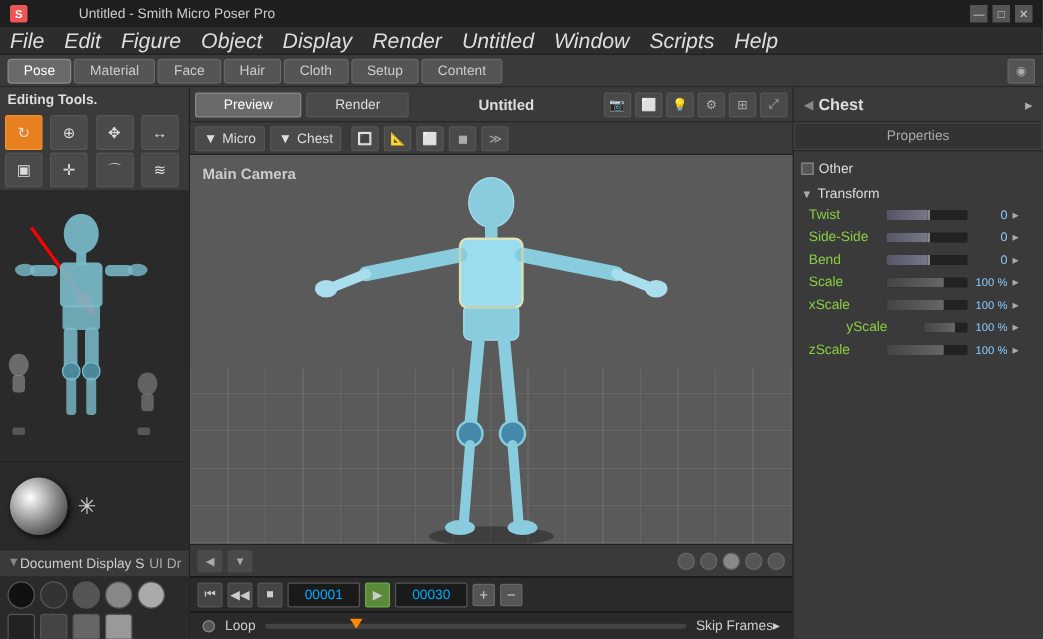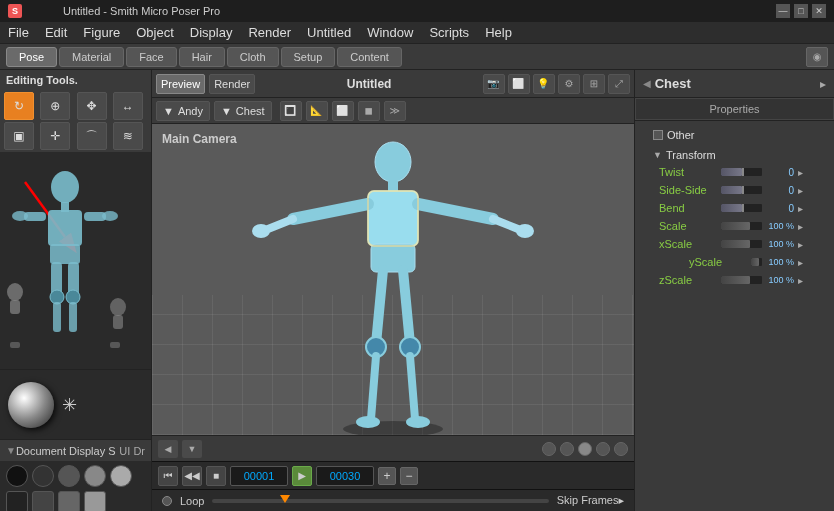--- a/index.html
+++ b/index.html
@@ -57,22 +57,23 @@
       display: flex;
       align-items: center;
       border-bottom: 1px solid #222;
     }
     .menu-item {
       padding: 0 8px;
       height: 100%;
       display: flex;
       align-items: center;
       cursor: pointer;
-      font-size: 13px;
+      font-size: 17px;
       color: #ddd;
+      font-style: italic;
     }
 
     
     .mode-bar {
       background: #3a3a3a;
       height: 26px;
       display: flex;
       align-items: center;
       padding: 0 6px;
       border-bottom: 1px solid #222;
@@ -214,21 +215,21 @@
     .viewport-toolbar {
       height: 28px;
       background: #3a3a3a;
       display: flex;
       align-items: center;
       padding: 0 4px;
       gap: 4px;
       border-bottom: 1px solid #222;
     }
     .vp-btn {
-      padding: 2px 4px;
+      padding: 2px 22px;
       background: #4a4a4a;
       border: 1px solid #555;
       border-radius: 2px;
       color: #ddd;
       font-size: 11px;
       cursor: pointer;
       height: 20px;
       display: flex; align-items: center;
     }
     .vp-btn.active { background: #6a6a6a; color: #fff; border-color: #888; }
@@ -452,21 +453,21 @@
     }
     .right-tab.active {
       background: #4a4a4a;
       color: #fff;
       border-bottom: 1px solid #4a4a4a;
     }
 
     .params-content {
       flex: 1;
       overflow-y: auto;
-      padding: 4px 12px;
+      padding: 4px 0;
     }
     .params-content::-webkit-scrollbar {
       width: 6px;
     }
     .params-content::-webkit-scrollbar-track { background: #2a2a2a; }
     .params-content::-webkit-scrollbar-thumb { background: #555; border-radius: 3px; }
 
     .param-section {
       padding: 2px 6px;
     }
@@ -675,21 +676,21 @@
         <div class="vp-icon">💡</div>
         <div class="vp-icon">⚙</div>
         <div class="vp-icon">⊞</div>
         <div class="vp-icon">⤢</div>
       </div>
     </div>
 
     <div class="selector-bar">
       <div class="selector">
         <span>▼</span>
-        <span>Andy</span>
+        <span>Micro</span>
       </div>
       <div class="selector">
         <span>▼</span>
         <span>Chest</span>
       </div>
       <div class="vp-icon" style="margin-left:4px;">🔳</div>
       <div class="vp-icon">📐</div>
       <div class="vp-icon">⬜</div>
       <div class="vp-icon">◼</div>
       <div class="vp-icon">≫</div>

